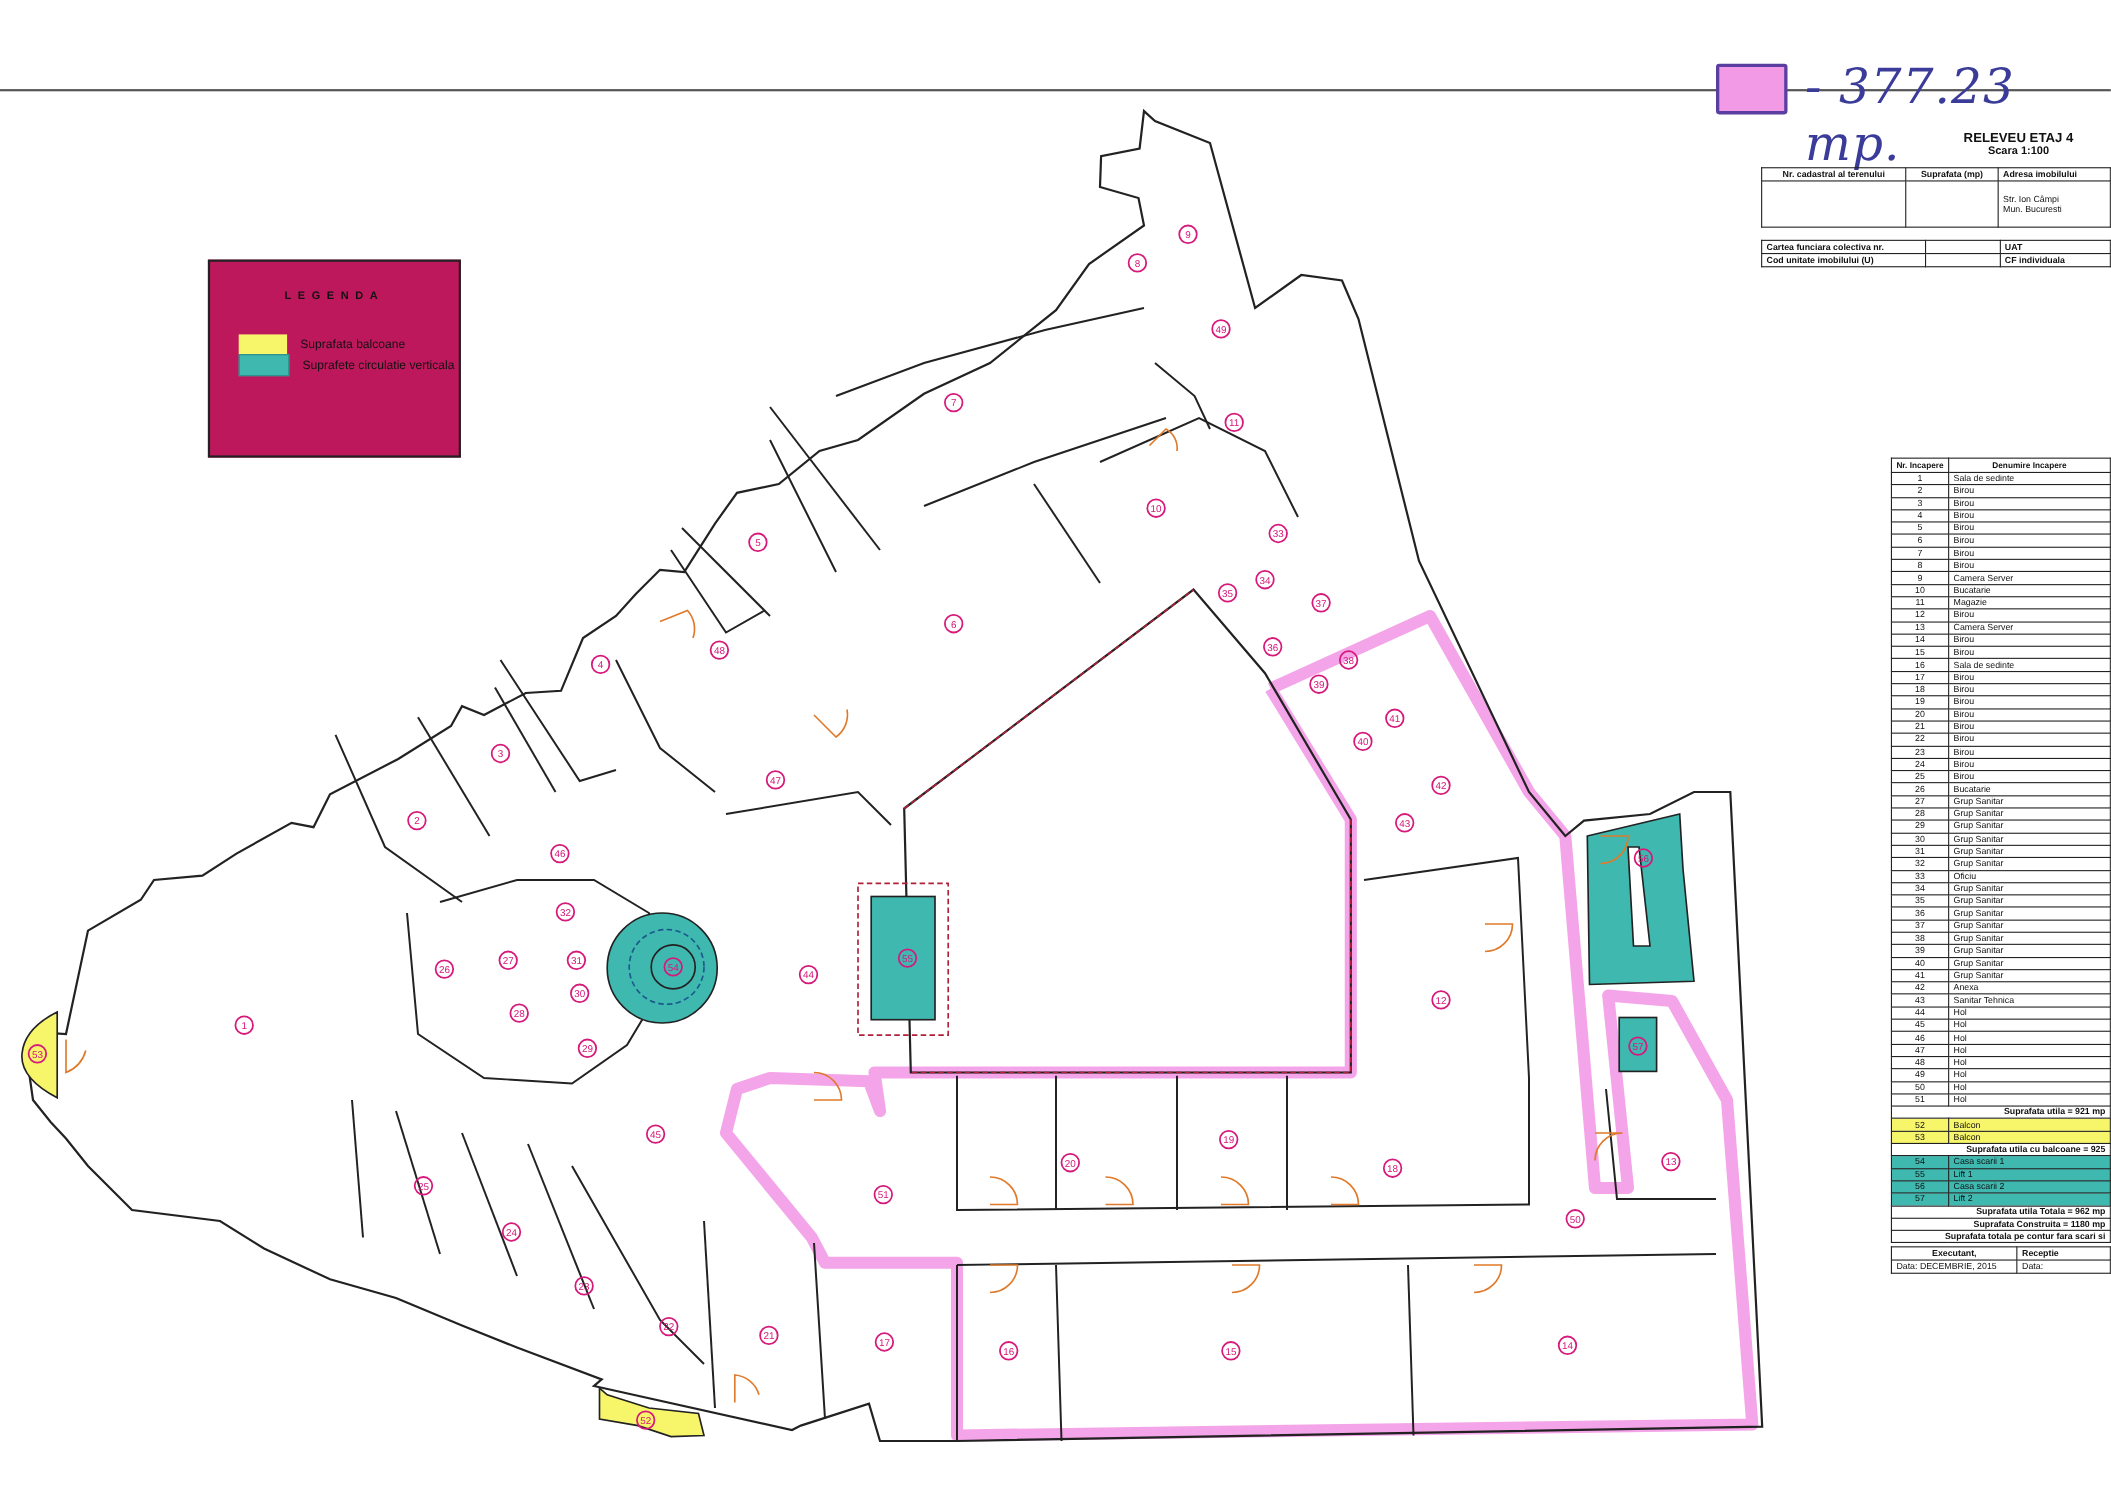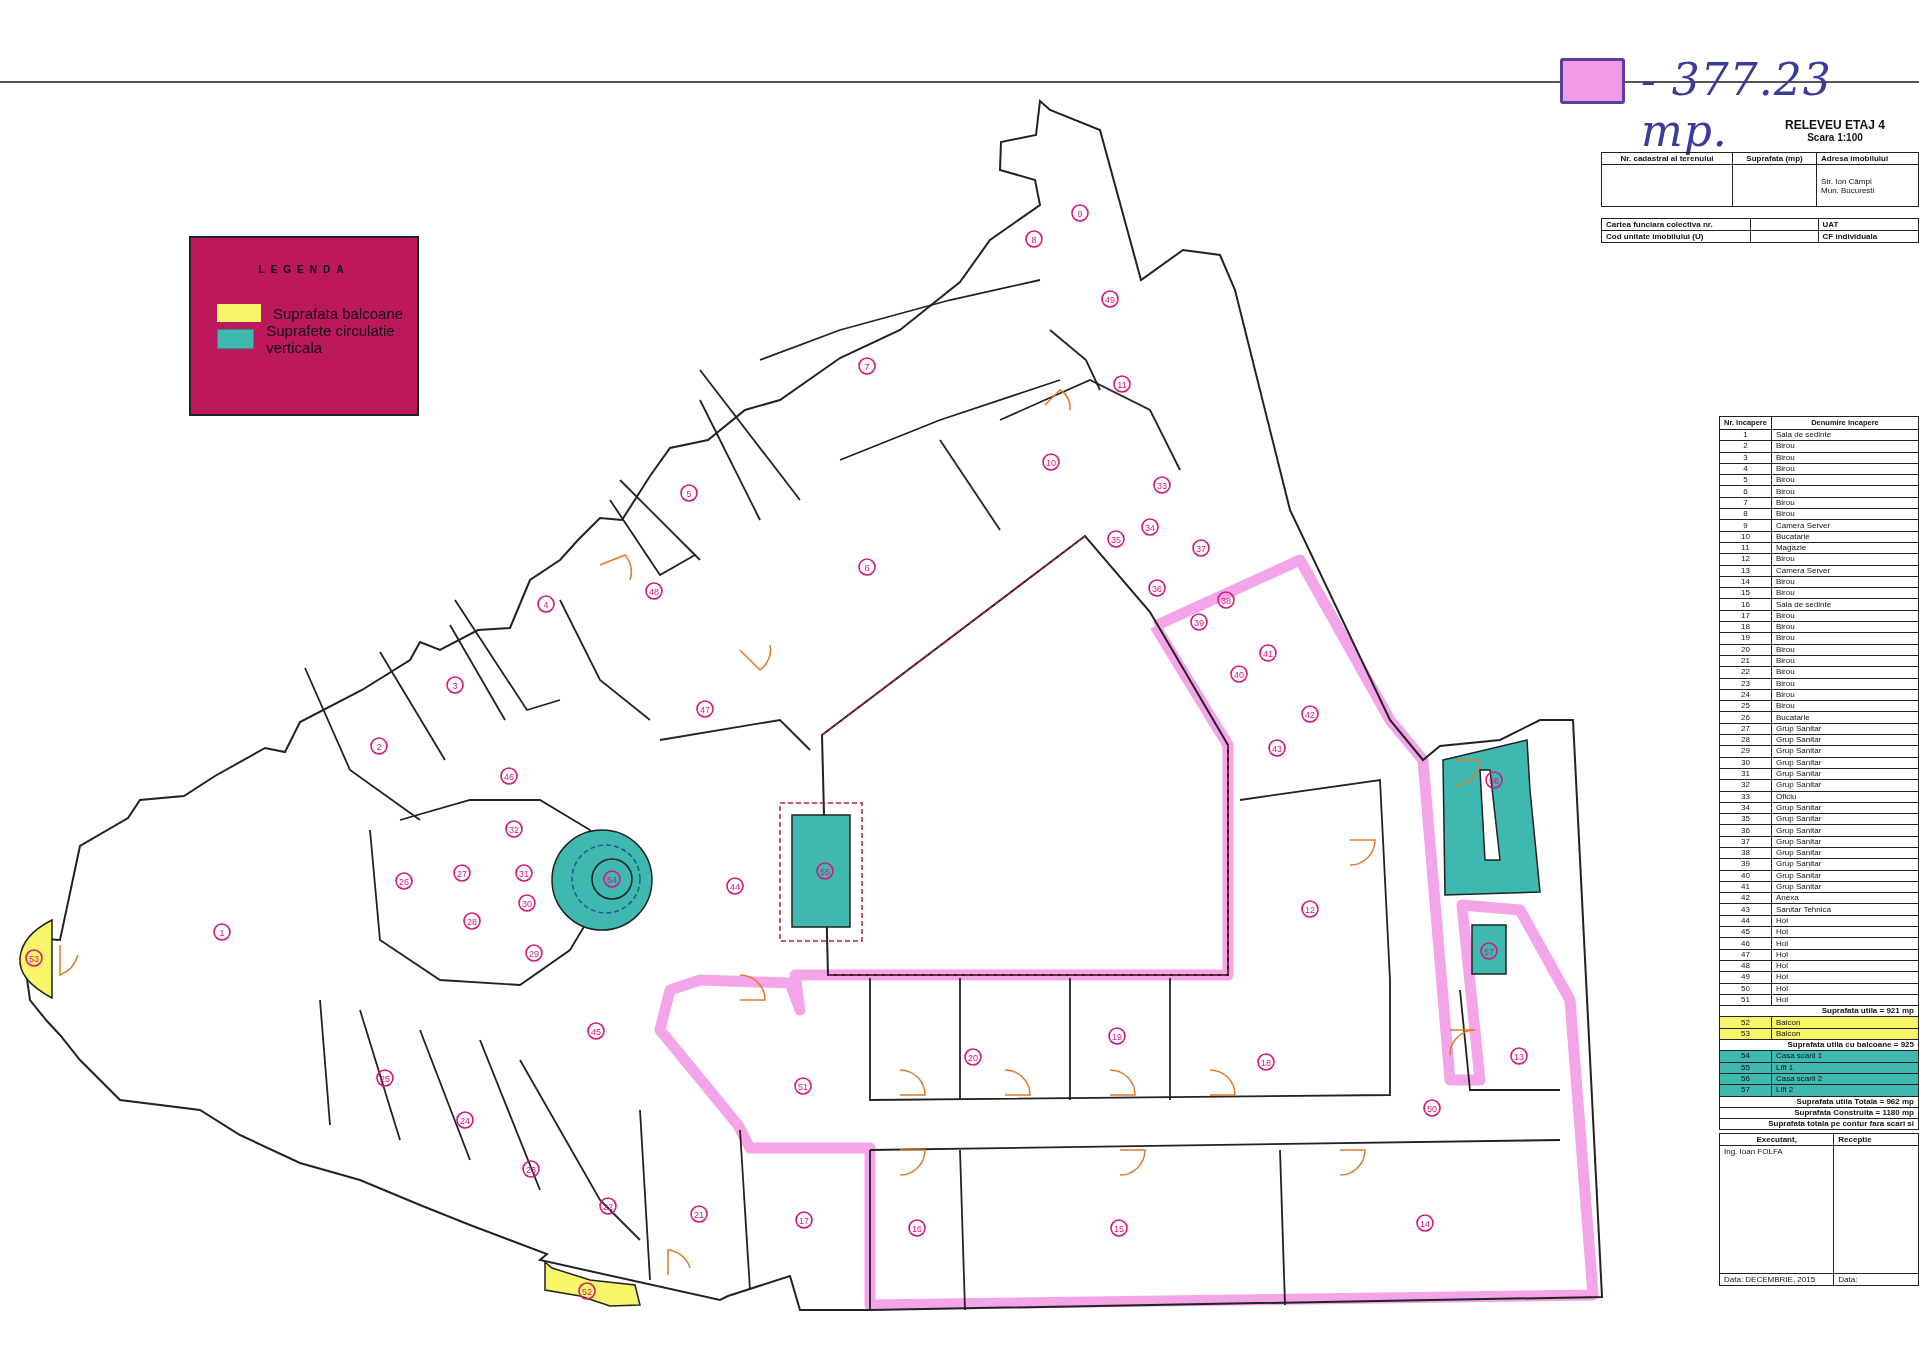--- a/index.html
+++ b/index.html
@@ -4,21 +4,21 @@
 <style>
   html, body { margin:0; padding:0; background:#fff; }
   body { width:1919px; height:1372px; position:relative; overflow:hidden; font-family:"Liberation Sans", sans-serif; color:#111; }
   .topline { position:absolute; left:0; top:81px; width:1919px; height:2px; background:#555; }
   .hand-note { position:absolute; left:1560px; top:6px; display:flex; align-items:center; gap:16px; }
   .hand-swatch { width:62px; height:40px; background:#f39ae6; border:3px solid #5a3fa0; border-radius:3px; }
   .hand-text { font-family:"DejaVu Serif", serif; font-style:italic; font-size:44px; color:#3b3b9a; letter-spacing:1px;margin-top:48px; }
   svg.plan { position:absolute; left:0; top:0; }
   .legend { position:absolute; left:189px; top:198px; width:226px; height:176px; border:2px solid #222; background:#be185d;margin-top:38px; }
   .legend-title { position:absolute; left:0; right:0; top:26px; text-align:center; font-size:10px; letter-spacing:6px; font-weight:bold; }
-  .legend-row { position:absolute; left:26px; display:flex; align-items:center; gap:12px; font-size:15px; }
+  .legend-row { position:absolute; left:26px; display:flex; align-items:center; gap:12px; font-size:11px; }
   .legend-swatch { width:44px; height:18px; }
   .title-block { position:absolute; left:1600px; top:118px; width:330px; }
   .tb-title { text-align:center; font-weight:bold; font-size:12px; margin-left:140px; }
   .tb-scale { text-align:center; font-weight:bold; font-size:10px; margin-left:140px; }
   table { border-collapse:collapse; font-size:8px;padding-left:24px; }
   td, th { border:1.5px solid #222; padding:1px 4px; white-space:nowrap; }
   .cad-table { position:absolute; left:1601px; top:152px; }
   .cad-table2 { position:absolute; left:1601px; top:218px; }
   .rooms-table { position:absolute; left:1719px; top:374px; font-size:8px;margin-top:42px; }
   .rooms-table td { padding:0 4px; height:10.3px; line-height:10px; border-width:1px; }
@@ -684,22 +684,18 @@
       </tr>
   </tbody>
 </table>
 
 <table class="sign-table">
   <tbody>
       <tr>
     <th style="width:110px">Executant,</th>
     <th style="width:90px;text-align:left">Receptie</th>
   </tr>
-  <tr style="height:128px;vertical-align:top">
-    <td>Ing. Ioan FOLFA</td>
-    <td></td>
-  </tr>
   <tr>
     <td>Data: DECEMBRIE, 2015</td>
     <td>Data:</td>
   </tr>
 </tbody>
   </table>
 
 </body></html>

